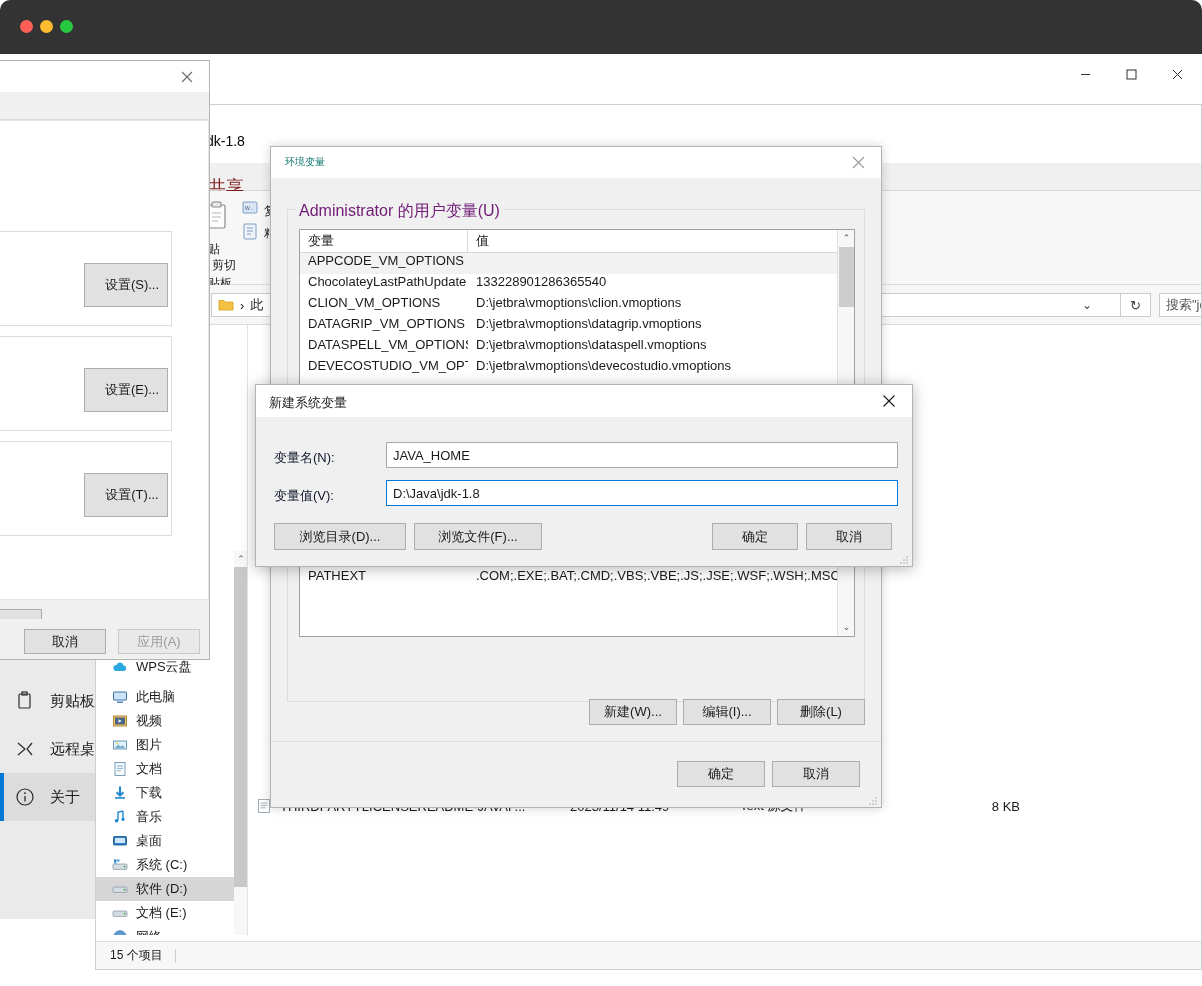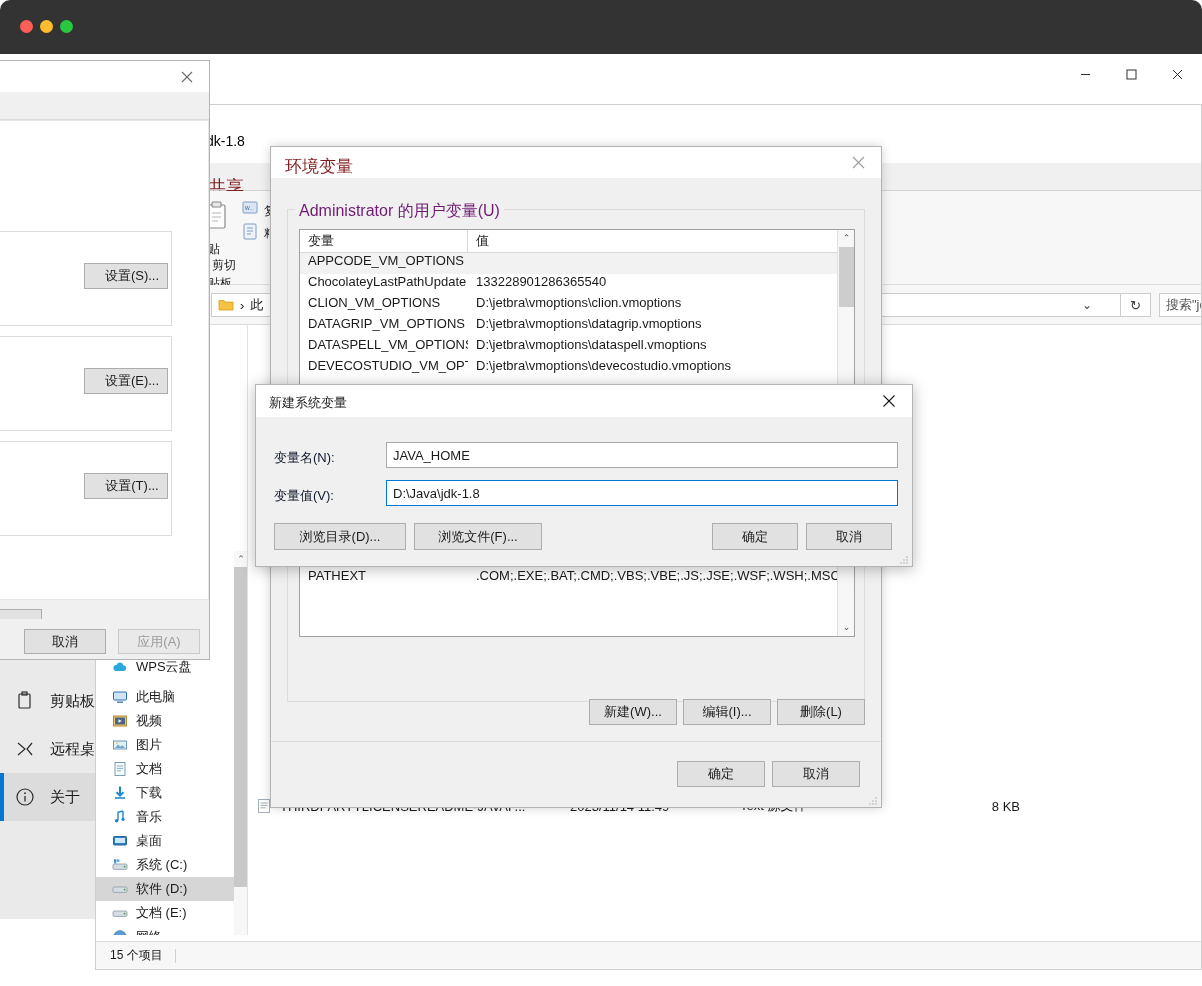--- a/index.html
+++ b/index.html
@@ -174,37 +174,37 @@
     position: absolute; left: -10px; width: 320px; border: 1px solid #dcdcdc; background: #fff;
   }
   .pg-1 { top: 110px; height: 95px; }
   .pg-2 { top: 215px; height: 95px; }
   .pg-3 { top: 320px; height: 95px; }
   .win-button {
     background: #e1e1e1; border: 1px solid #adadad; font-size: 13px; color: #1a1a1a;
     display: flex; align-items: center; justify-content: center; font-family: "Liberation Sans", sans-serif;
   }
   .win-button.disabled { color: #9a9a9a; background: #e9e9e9; border-color: #c9c9c9; }
-  .perf-btn { position: absolute; width: 84px; height: 26px; padding-left: 12px; }
+  .perf-btn { position: absolute; width: 84px; height: 44px; padding-left: 12px; }
   .perf-env-btn { position: absolute; left: 28px; top: 488px; width: 152px; height: 28px; }
   .perf-footer {
     position: absolute; left: 0; top: 558px; width: 348px; height: 42px; background: #f0f0f0;
   }
   .pf-btn { position: absolute; top: 10px; width: 82px; height: 25px; }
 
   
   .envdlg {
     position: absolute; left: 270px; top: 146px; width: 612px; height: 662px;
     background: #f0f0f0; border: 1px solid #b4b4b4; box-shadow: 0 0 10px rgba(0,0,0,0.18);
   }
   .envdlg-title {
     position: absolute; left: 0; top: 0; width: 610px; height: 31px; background: #ffffff;
   }
   .envdlg-title span {
-    position: absolute; left: 14px; top: 8px; font-size: 17px; color: #7f1d1d;
+    position: absolute; left: 14px; top: 8px; font-size: 10px; color: #0f766e;
   }
   .envdlg-close {
     position: absolute; right: 0; top: 0; width: 45px; height: 31px;
     display: flex; align-items: center; justify-content: center; color: #9a9a9a; font-size: 14px;
   }
   .env-group {
     position: absolute; border: 1px solid #dcdcdc;
   }
   .env-group-label {
     position: absolute; font-size: 16px; color: #701a75; background: #f0f0f0; padding: 0 4px;

